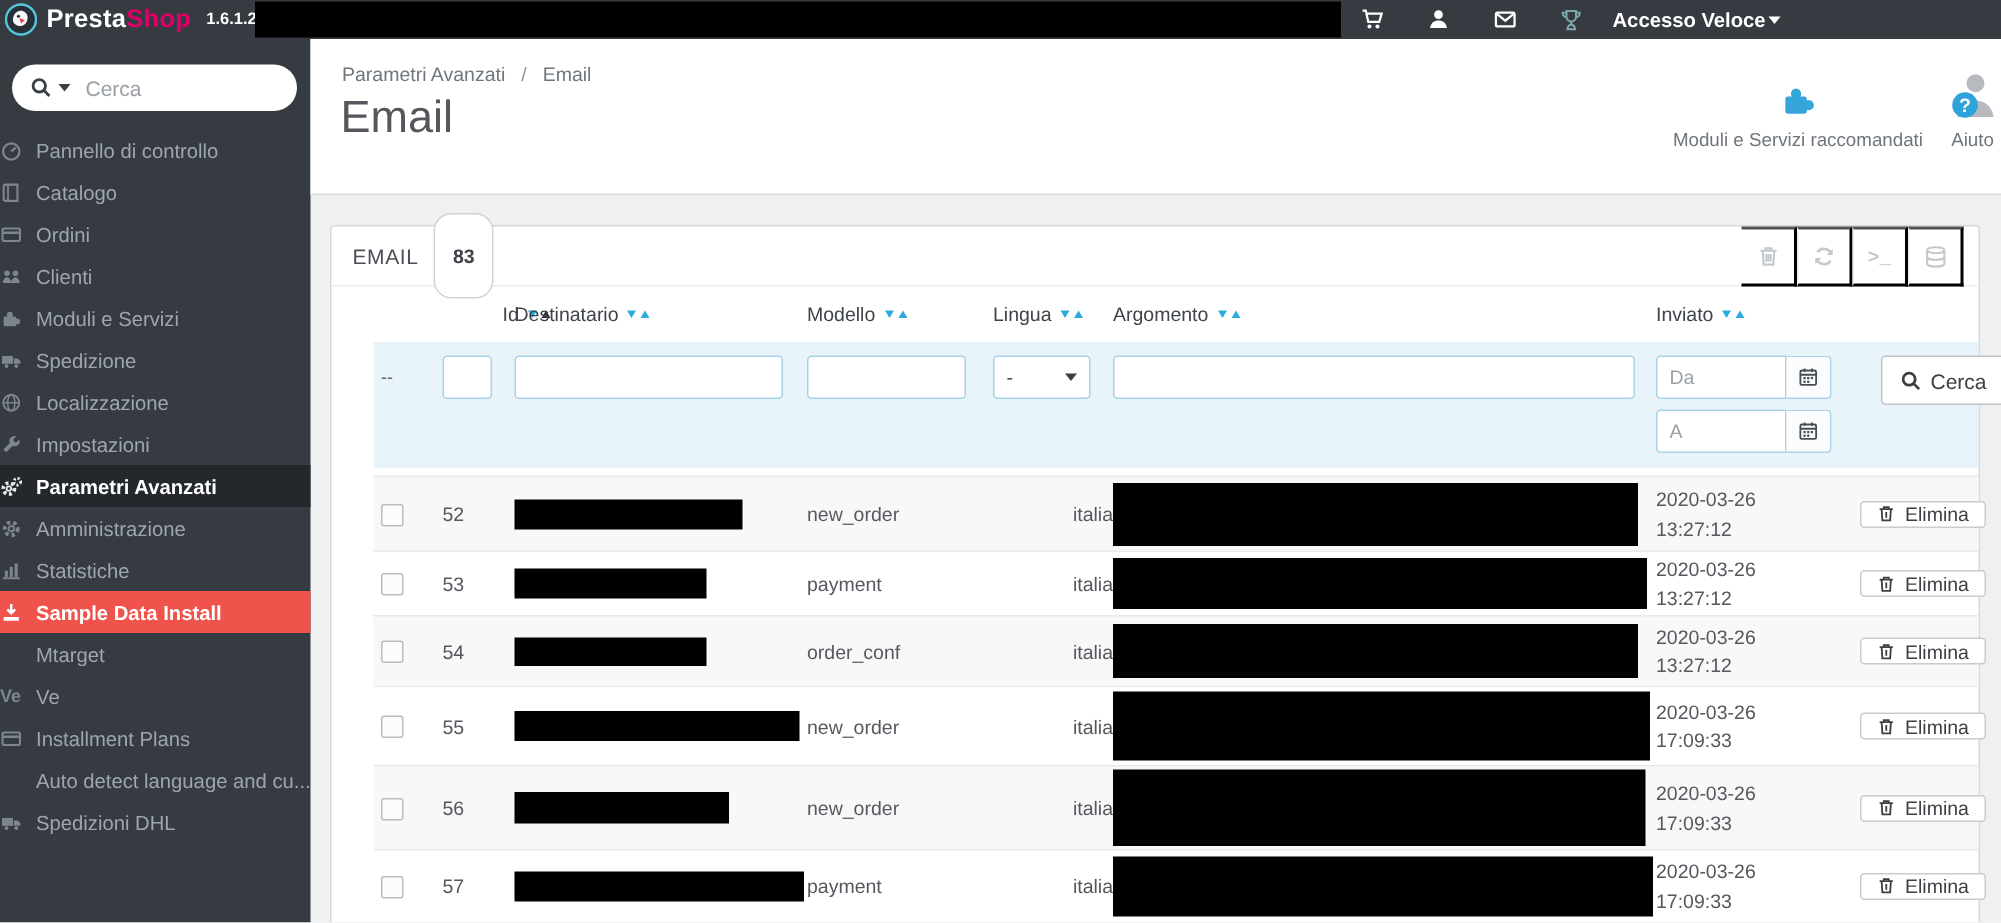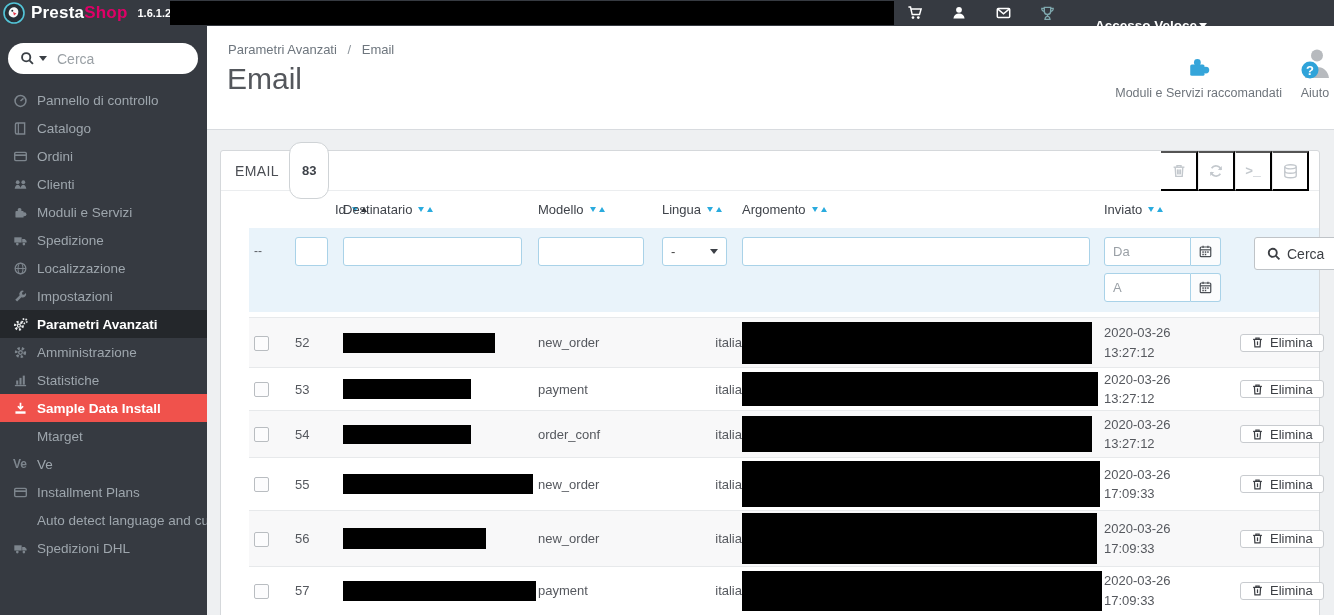--- a/index.html
+++ b/index.html
@@ -10,37 +10,37 @@
   .topbar { position:relative; height:26px; background:#363a41; display:flex; align-items:center; z-index:10; }
   .brand { display:flex; align-items:center; gap:6px; padding-left:3px; }
   .logo { width:22px; height:22px; flex:0 0 22px; }
   .brand-text { font-size:17px; font-weight:bold; letter-spacing:.2px; }
   .brand-presta { color:#ffffff; } .brand-shop { color:#df0067; }
   .brand-ver { color:#ffffff; font-size:11px; font-weight:bold; margin-left:4px; }
   .topbar-redaction { position:absolute; left:170px; top:1px; width:724px; height:24px; background:#000; }
   .topbar-icons { position:absolute; left:893px; top:0; height:26px; display:flex; align-items:center; }
   .tb-icon { width:44px; height:26px; display:flex; align-items:center; justify-content:center; color:#ffffff; cursor:pointer; }
   .tb-icon.trophy { color:#7fa8ae; }
-  .quick-access { position:absolute; left:1075px; top:12px; height:26px; display:flex; align-items:center; gap:2px;
-    color:#fff; font-size:13.5px; font-weight:600; cursor:pointer;margin-left:20px; }
+  .quick-access { position:absolute; left:1075px; top:0; height:26px; display:flex; align-items:center; gap:2px;
+    color:#fff; font-size:13.5px; font-weight:600; cursor:pointer; }
   .caret-down-w { width:0; height:0; border-left:4px solid transparent; border-right:4px solid transparent; border-top:5px solid #fff; }
 
   
   .layout { display:flex; height:589px; }
   .sidebar { width:207px; flex:0 0 207px; background:#363a41; position:relative; }
   .main { flex:1; min-width:0; display:flex; flex-direction:column; }
 
   
   .search-pill { margin:17px 9px 12px 8px; height:31px; background:#fff; border-radius:16px;
     display:flex; align-items:center; padding:0 12px; gap:4px; }
   .search-pill .mag { color:#3a3f45; display:flex; }
   .caret-down-d { width:0; height:0; border-left:4px solid transparent; border-right:4px solid transparent; border-top:5px solid #3a3f45; margin-right:6px; }
   .search-pill input { border:0; outline:0; width:100%; font-size:14px; color:#444; font-family:inherit; }
   .search-pill input::placeholder { color:#9aa0a5; }
-  .nav-item { height:28px; display:flex; align-items:center; padding-left:13px; cursor:pointer; color:#9ea6ad; font-size:13.5px; }
+  .nav-item { height:28px; display:flex; align-items:center; padding-left:0; cursor:pointer; color:#9ea6ad; font-size:13.5px; }
   .nav-icon { width:24px; flex:0 0 24px; display:flex; align-items:center; color:#7d858d; }
   .nav-label { white-space:nowrap; overflow:hidden; }
   .nav-item.active { background:#24272b; color:#ffffff; font-weight:bold; }
   .nav-item.active .nav-icon { color:#e9ebec; }
   .nav-item.danger { background:#f0524c; color:#ffffff; font-weight:bold; }
   .nav-item.danger .nav-icon { color:#ffffff; }
   .ve-badge { font-weight:bold; font-size:12px; color:#7d858d; }
 
   
   .page-head { position:relative; height:104px; background:#ffffff; border-bottom:1px solid #d8dbdf; }

